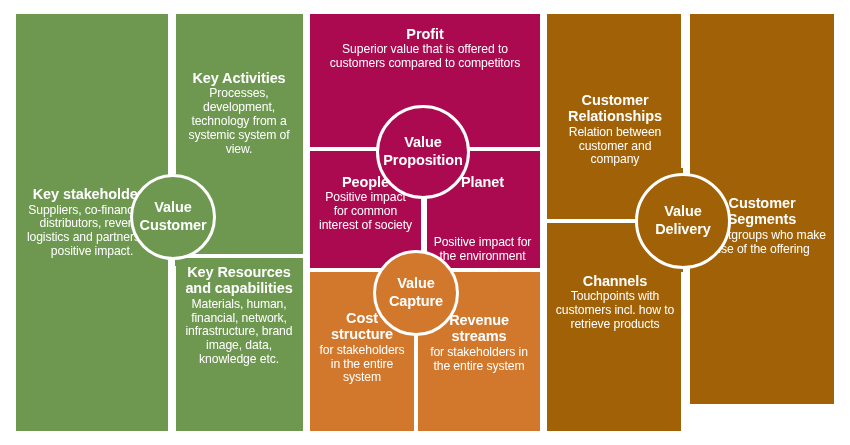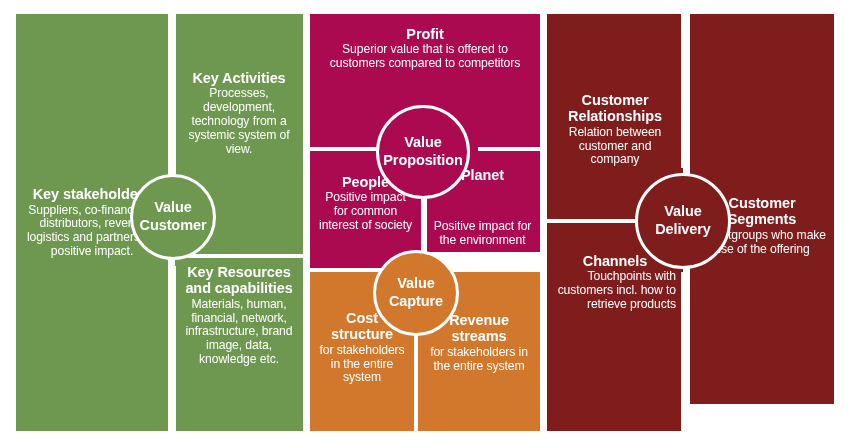--- a/index.html
+++ b/index.html
@@ -42,21 +42,21 @@
   }
   .block .dsc {
     font-size: 12.2px;
     letter-spacing: -0.1px;
   }
 
   
   .c-green  { background: #6e9850; }
   .c-magenta{ background: #ab0a50; }
   .c-orange { background: #d2782c; }
-  .c-blue   { background: #7f1d1d; }
+  .c-blue   { background: #a16207; }
 
   
   .hub {
     position: absolute;
     box-sizing: border-box;
     border: 3px solid #ffffff;
     border-radius: 50%;
     display: flex;
     flex-direction: column;
     justify-content: center;
@@ -100,41 +100,41 @@
   <div class="block c-magenta" style="left:310px; top:151px; width:111px; height:117px; justify-content:flex-start; padding-top:23px;">
     <div class="ttl">People</div>
     <div class="dsc">Positive impact for common interest of society</div>
   </div>
 
   <div class="block c-magenta" style="left:310px; top:14px; width:230px; height:133px; justify-content:flex-start; padding-top:12px;">
     <div class="ttl">Profit</div>
     <div class="dsc" style="max-width:218px;">Superior value that is offered to customers compared to competitors</div>
   </div>
 
-  <div class="block c-magenta" style="left:425px; top:135px; width:115px; height:117px; justify-content:flex-end; padding-top:23px;gap:36px;">
+  <div class="block c-magenta" style="left:425px; top:151px; width:115px; height:117px; justify-content:space-between; padding-top:23px;gap:36px;">
     <div class="ttl">Planet</div>
     <div class="dsc">Positive impact for the environment</div>
   </div>
 
   <div class="block c-orange" style="left:310px; top:272px; width:104px; height:159px; justify-content:flex-start; padding-top:38px;">
     <div class="ttl">Cost structure</div>
     <div class="dsc">for stakeholders in the entire system</div>
   </div>
 
   <div class="block c-orange" style="left:418px; top:272px; width:122px; height:159px; justify-content:flex-start; padding-top:40px;">
     <div class="ttl">Revenue streams</div>
     <div class="dsc">for stakeholders in the entire system</div>
   </div>
 
   <div class="block c-blue" style="left:547px; top:14px; width:136px; height:205px; justify-content:flex-start; padding-top:78px;">
     <div class="ttl">Customer Relationships</div>
     <div class="dsc">Relation between customer and company</div>
   </div>
 
-  <div class="block c-blue" style="left:547px; top:223px; width:136px; height:208px; justify-content:flex-start; padding-top:30px;text-align:right;">
+  <div class="block c-blue" style="left:547px; top:223px; width:136px; height:208px; justify-content:flex-start; padding-top:50px;">
     <div class="ttl">Channels</div>
     <div class="dsc">Touchpoints with customers incl. how to retrieve products</div>
   </div>
 
   <div class="block c-blue" style="left:690px; top:14px; width:144px; height:390px; justify-content:flex-start; padding-top:181px;">
     <div class="ttl">Customer Segments</div>
     <div class="dsc">Targetgroups who make use of the offering</div>
   </div>
 
   <div class="stem" style="left:172px; top:14px; width:4px; height:160px;"></div>

